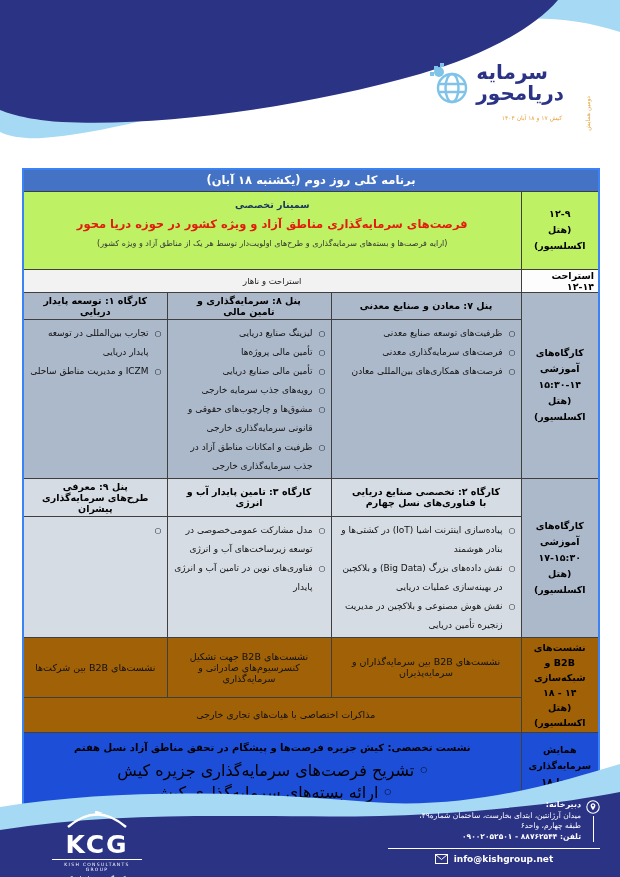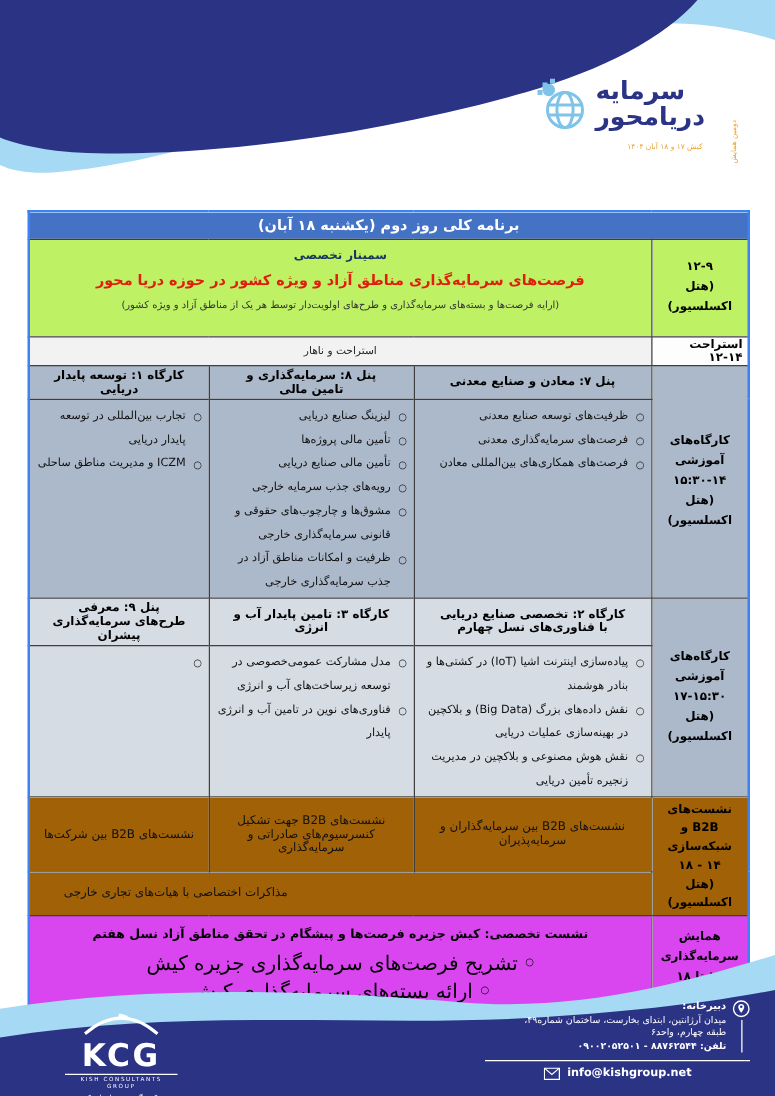--- a/index.html
+++ b/index.html
@@ -36,28 +36,28 @@
   .seminar-title  { font-size:11.5px; font-weight:bold; color:#e11d0e; margin-bottom:8px; }
   .seminar-note   { font-size:8px; color:#333333; }
   .time-cell { text-align:center; vertical-align:middle; font-weight:bold; color:#000; font-size:9.5px;
                line-height:16px; padding:2px; }
   .cell-rest-label { background:#f2f2f2; text-align:center; vertical-align:middle; font-size:8.5px; color:#222; }
   .cell-rest-time  { background:#fdfdfd; text-align:right; vertical-align:middle; font-weight:bold;
                      font-size:9.5px; padding-right:4px; }
   .sec1 { background:#acb9ca; }
   .sec2 { background:#d6dce4; }
   .peach { background:#a16207; }
-  .green { background:#d946ef; }
+  .green { background:#1d4ed8; }
   .col-head { font-weight:bold; font-size:9.5px; text-align:center; vertical-align:middle; padding:2px 18px; color:#000; }
   .body-cell { vertical-align:top; padding:4px 5px 2px 4px; font-size:9px; color:#111; }
   .item { display:flex; gap:6px; line-height:19px; align-items:flex-start; }
   .item::before { content:"○"; font-size:8px; line-height:19px; }
   .centered-items .item { justify-content:center; }
   .b2b-cell { text-align:center; vertical-align:middle; font-size:9.5px; padding:2px 4px; color:#111; }
-  .full-row-cell { text-align:left; vertical-align:middle; font-size:9.5px; color:#111;padding-left:27px; }
+  .full-row-cell { text-align:center; vertical-align:middle; font-size:9.5px; color:#111;padding-left:27px; }
   .green-cell { vertical-align:top; padding:5px 8px; }
   .green-head { text-align:center; font-weight:bold; font-size:10px; color:#000; line-height:20px; margin-bottom:2px; }
   .green-cell .item { line-height:22px; }
   
   .footer { position:absolute; top:762px; left:0; width:620px; height:115px; }
   .footer svg.waves { position:absolute; top:0; left:0; }
   .kcg { position:absolute; left:52px; top:48px; width:90px; text-align:center; color:#ffffff; direction:ltr; }
   .kcg-acronym { font-size:25px; font-weight:bold; letter-spacing:2px; line-height:1; }
   .kcg-name { font-size:4.5px; letter-spacing:1.3px; margin-top:2px; border-top:1px solid #ffffff; padding-top:2px; }
   .kcg-fa { font-size:6.5px; margin-top:3px; direction:rtl; }

